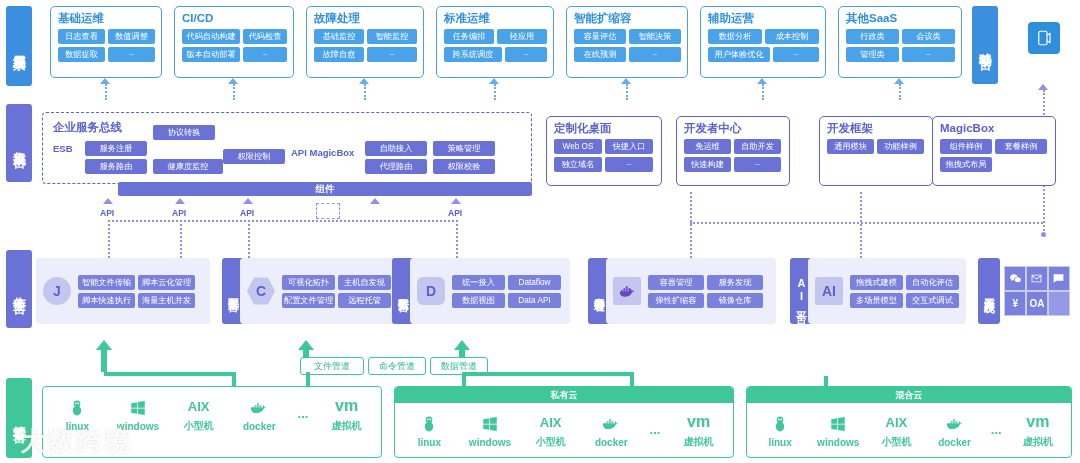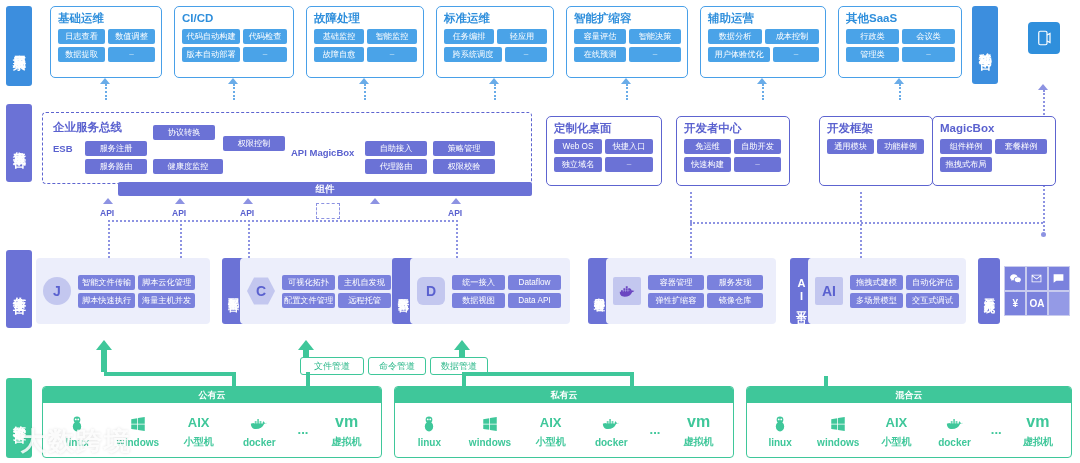--- a/index.html
+++ b/index.html
@@ -293,21 +293,21 @@
 
   <div class="vdash-indigo" style="left:1043px; top:90px; height:145px;"></div>
   <div class="arrow-up-indigo" style="left:1038px; top:84px;"></div>
   <div class="dot-indigo" style="left:1041px; top:232px;"></div>
 
   <div class="esb-box" style="left:42px; top:112px; width:490px; height:72px;">
     <div class="esb-title" style="position:absolute; left:10px; top:7px;">企业服务总线</div>
     <div class="esb-tag" style="position:absolute; left:10px; top:30px;">ESB</div>
     <div class="ipchip" style="position:absolute; left:42px; top:28px; width:62px;">服务注册</div>
     <div class="ipchip" style="position:absolute; left:110px; top:12px; width:62px;">协议转换</div>
-    <div class="ipchip" style="position:absolute; left:180px; top:23px; width:62px;">权限控制</div>
+    <div class="ipchip" style="position:absolute; left:180px; top:36px; width:62px;">权限控制</div>
     <div class="ipchip" style="position:absolute; left:42px; top:46px; width:62px;">服务路由</div>
     <div class="ipchip" style="position:absolute; left:110px; top:46px; width:70px;">健康度监控</div>
 
     <div class="esb-tag" style="position:absolute; left:248px; top:34px;">API MagicBox</div>
     <div class="ipchip" style="position:absolute; left:322px; top:28px; width:62px;">自助接入</div>
     <div class="ipchip" style="position:absolute; left:390px; top:28px; width:62px;">策略管理</div>
     <div class="ipchip" style="position:absolute; left:322px; top:46px; width:62px;">代理路由</div>
     <div class="ipchip" style="position:absolute; left:390px; top:46px; width:62px;">权限校验</div>
   </div>
 
@@ -468,21 +468,20 @@
 
   <div class="green-arrow" style="left:104px; top:372px; width:132px; height:4px;"></div>
   <div class="green-arrow" style="left:232px; top:372px; width:4px;  height:14px;"></div>
   <div class="green-arrow" style="left:306px; top:372px; width:4px;  height:14px;"></div>
   <div class="green-arrow" style="left:462px; top:372px; width:172px; height:4px;"></div>
   <div class="green-arrow" style="left:630px; top:372px; width:4px;  height:14px;"></div>
   <div class="green-arrow" style="left:462px; top:372px; width:4px;  height:14px;"></div>
   <div class="green-arrow" style="left:824px; top:376px; width:4px;  height:10px;"></div>
 
   <div class="cloud" style="left:42px; top:386px; width:340px; height:72px;">
-    <div class="cloud-head">公有云</div>
     <div class="cloud-body">
       <div class="os">
         <div class="os-icon">
             <svg viewBox="0 0 24 24" width="20" height="20">
               <ellipse cx="12" cy="15" rx="5" ry="6"></ellipse>
               <circle cx="12" cy="7" r="4"></circle>
               <circle cx="10.5" cy="6.5" r="1.1" fill="#fff"></circle>
               <circle cx="13.5" cy="6.5" r="1.1" fill="#fff"></circle>
             </svg>
           </div>

